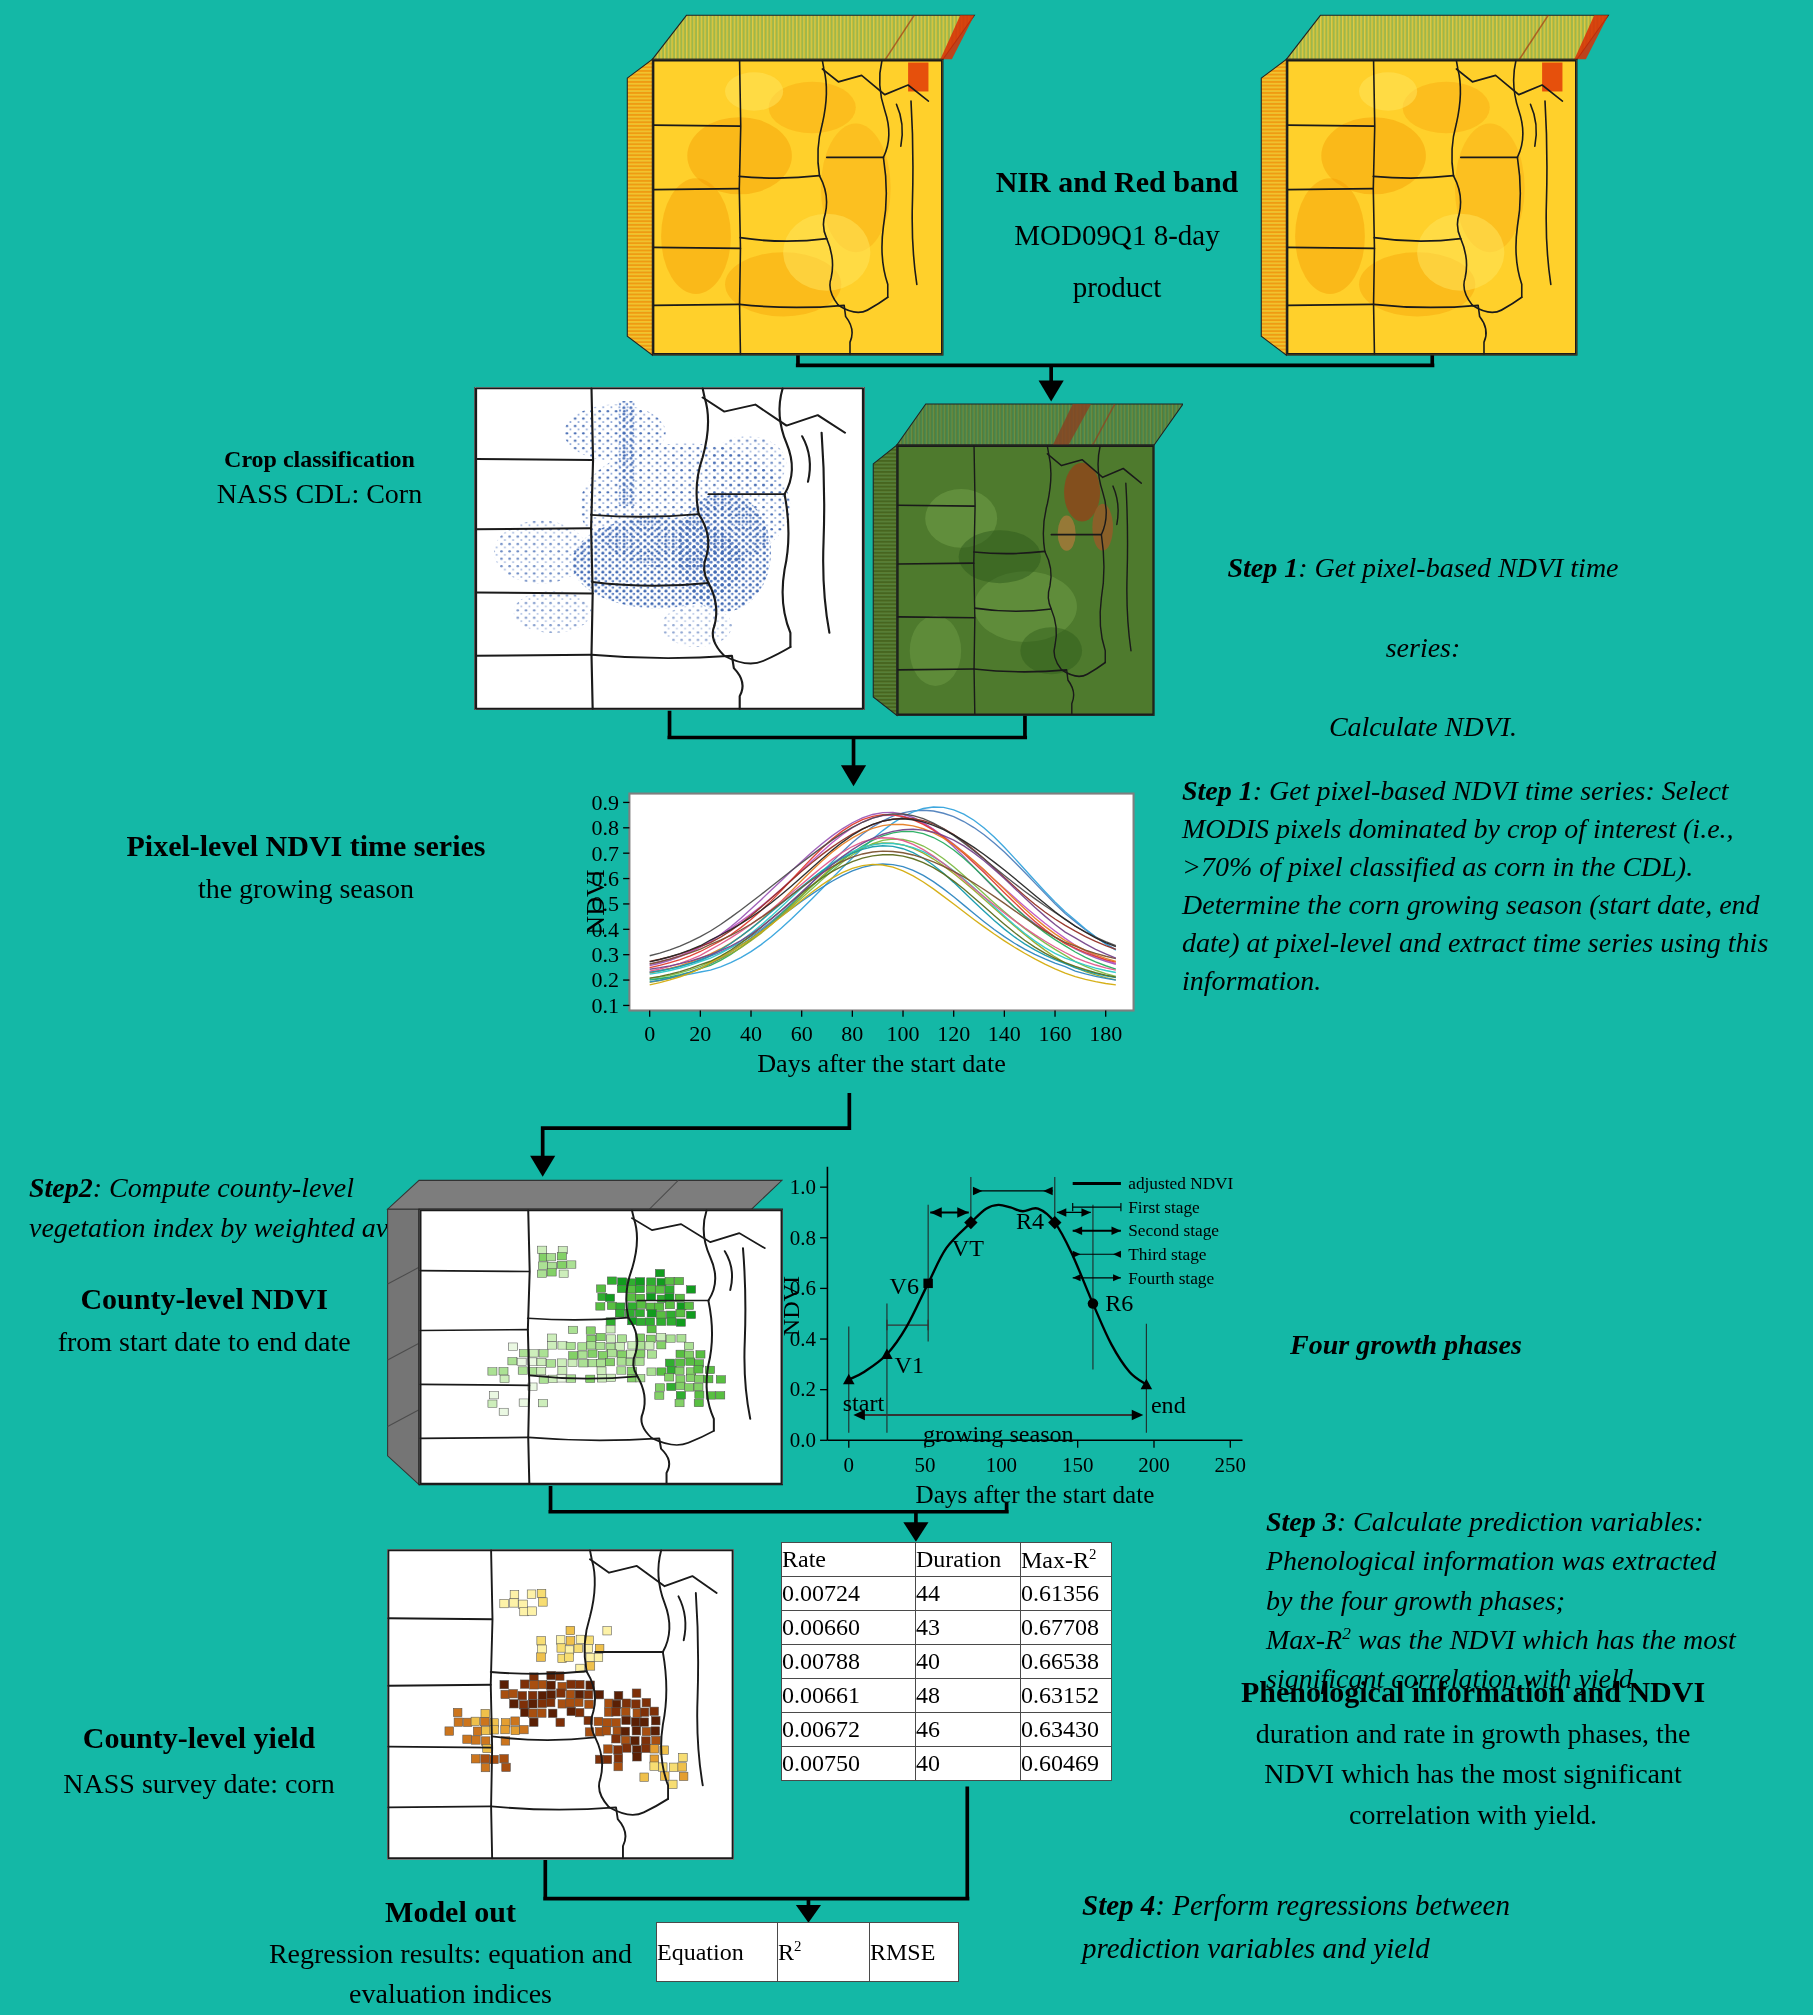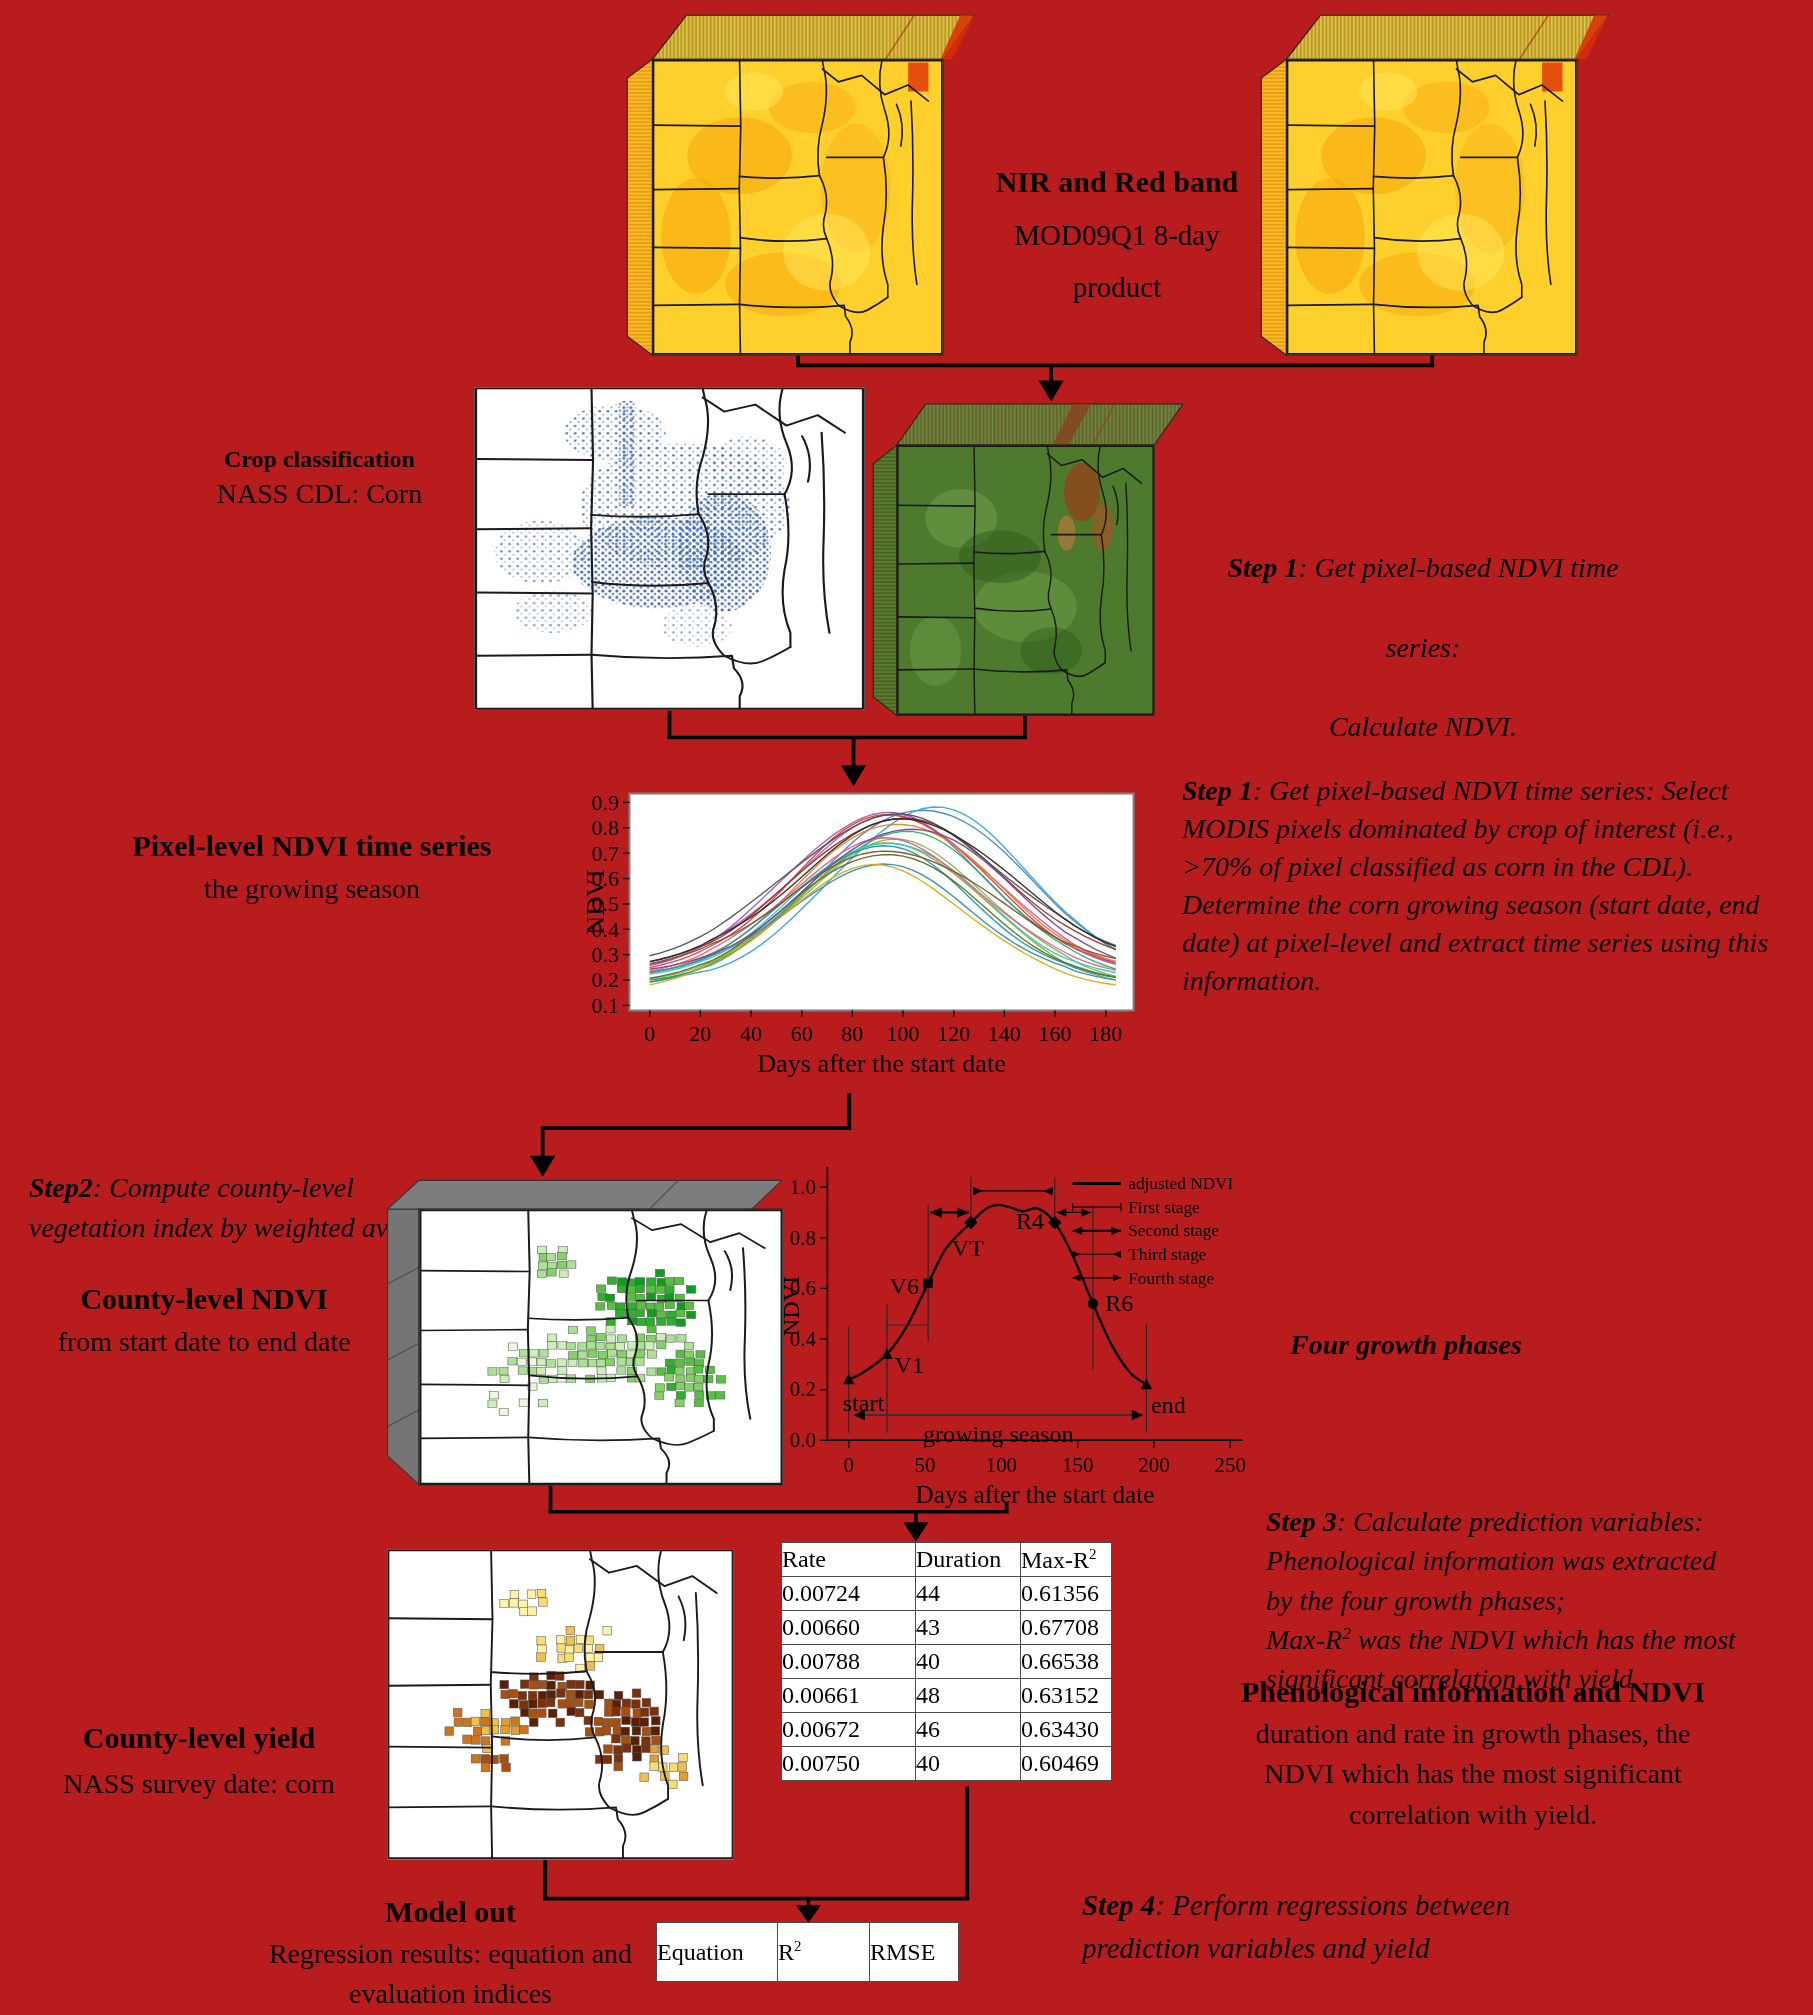--- a/index.html
+++ b/index.html
@@ -1,16 +1,16 @@
 <!DOCTYPE html>
 <html style="font-size:8.4px"><head>
 <meta charset="utf-8">
 <style>
   html,body{margin:0;padding:0;background:#fff}
-  #canvas{position:relative;width:1814px;height:2015px;background:#b91c1c;overflow:hidden;font-family:"Liberation Serif",serif}
+  #canvas{position:relative;width:1814px;height:2015px;background:#14b8a6;overflow:hidden;font-family:"Liberation Serif",serif}
   .abs{position:absolute}
   .tb{position:absolute;font-family:"Liberation Serif",serif;font-size:28px;color:#000}
   .center{text-align:center}
   .b{font-weight:bold}
   .it{font-style:italic}
   .prewrap{white-space:pre-line}
   sup{font-size:0.62em}
   table.dtable{position:absolute;border-collapse:collapse;table-layout:fixed;background:#fff;font-family:"Liberation Serif",serif}
   table.dtable th,table.dtable td{border:1.6px solid #4a4a4a;text-align:left;vertical-align:middle;font-weight:normal;font-size:24px;color:#000;padding:0}
   #rateTable th,#rateTable td{height:33px}
@@ -204,21 +204,21 @@
         </g>
       </g>
     </svg>
 
   <div class="tb center it prewrap" style="left:1200px;top:448px;width:446px;line-height:2.85">
     <span class="b">Step 1</span><span>: Get pixel-based NDVI time
 series:
 Calculate  NDVI.</span>
   </div>
 
-  <div class="tb center" style="left:63px;top:823px;width:498px;line-height:1.5">
+  <div class="tb center" style="left:57px;top:823px;width:498px;line-height:1.5">
     <div class="b" style="font-size:30px">Pixel-level NDVI time series</div>
     <div>the growing season</div>
   </div>
 
   <svg id="chartA" class="abs" style="left:577px;top:786px" width="566" height="307" viewBox="0 0 1080 585">
       <rect x="100" y="14" width="962" height="414" fill="#fff" stroke="#7f7f7f" stroke-width="4"></rect>
       <g>
         <line x1="88" y1="418.3157894736842" x2="100" y2="418.3157894736842" stroke="#000" stroke-width="2.5"></line>
         <text x="80" y="432.3157894736842" font-size="42" text-anchor="end" fill="#000">0.1</text>
         <line x1="88" y1="369.89473684210526" x2="100" y2="369.89473684210526" stroke="#000" stroke-width="2.5"></line>

